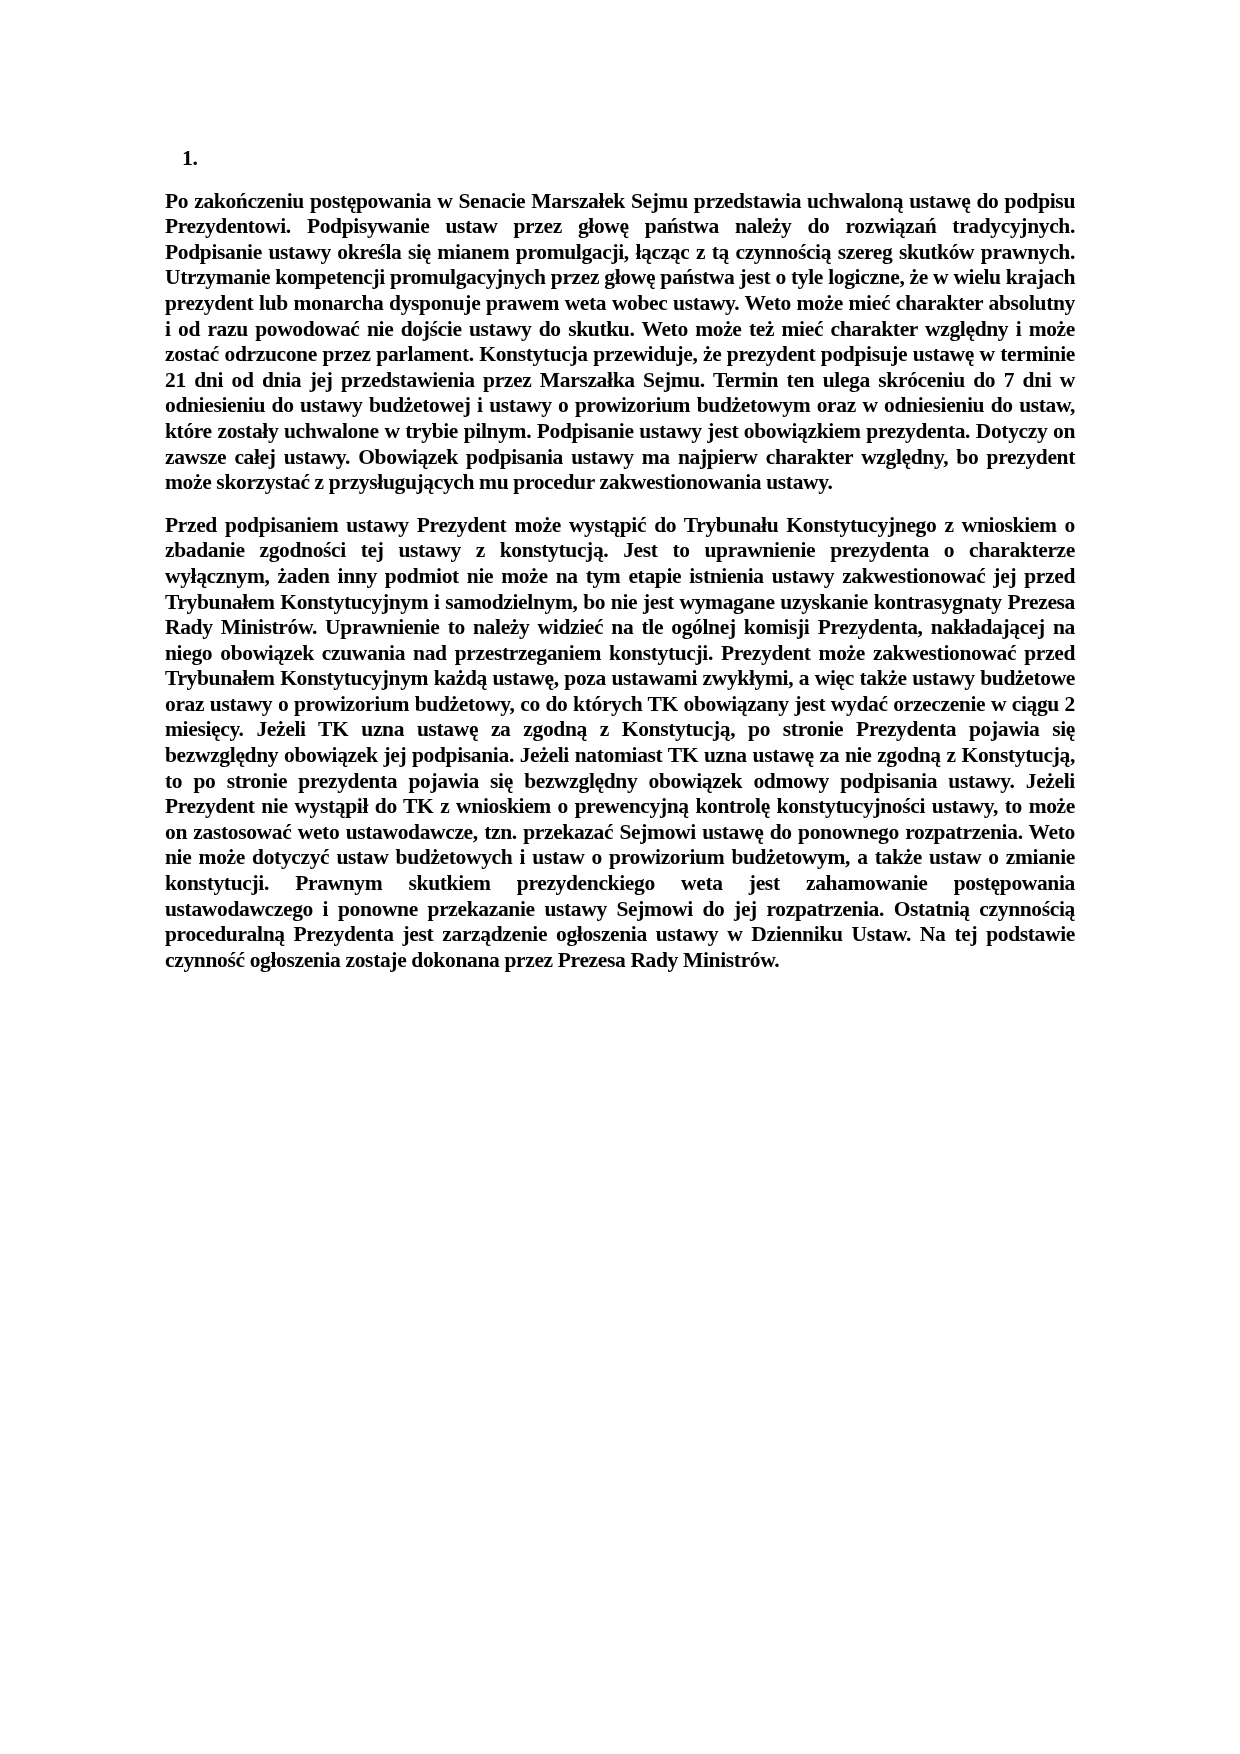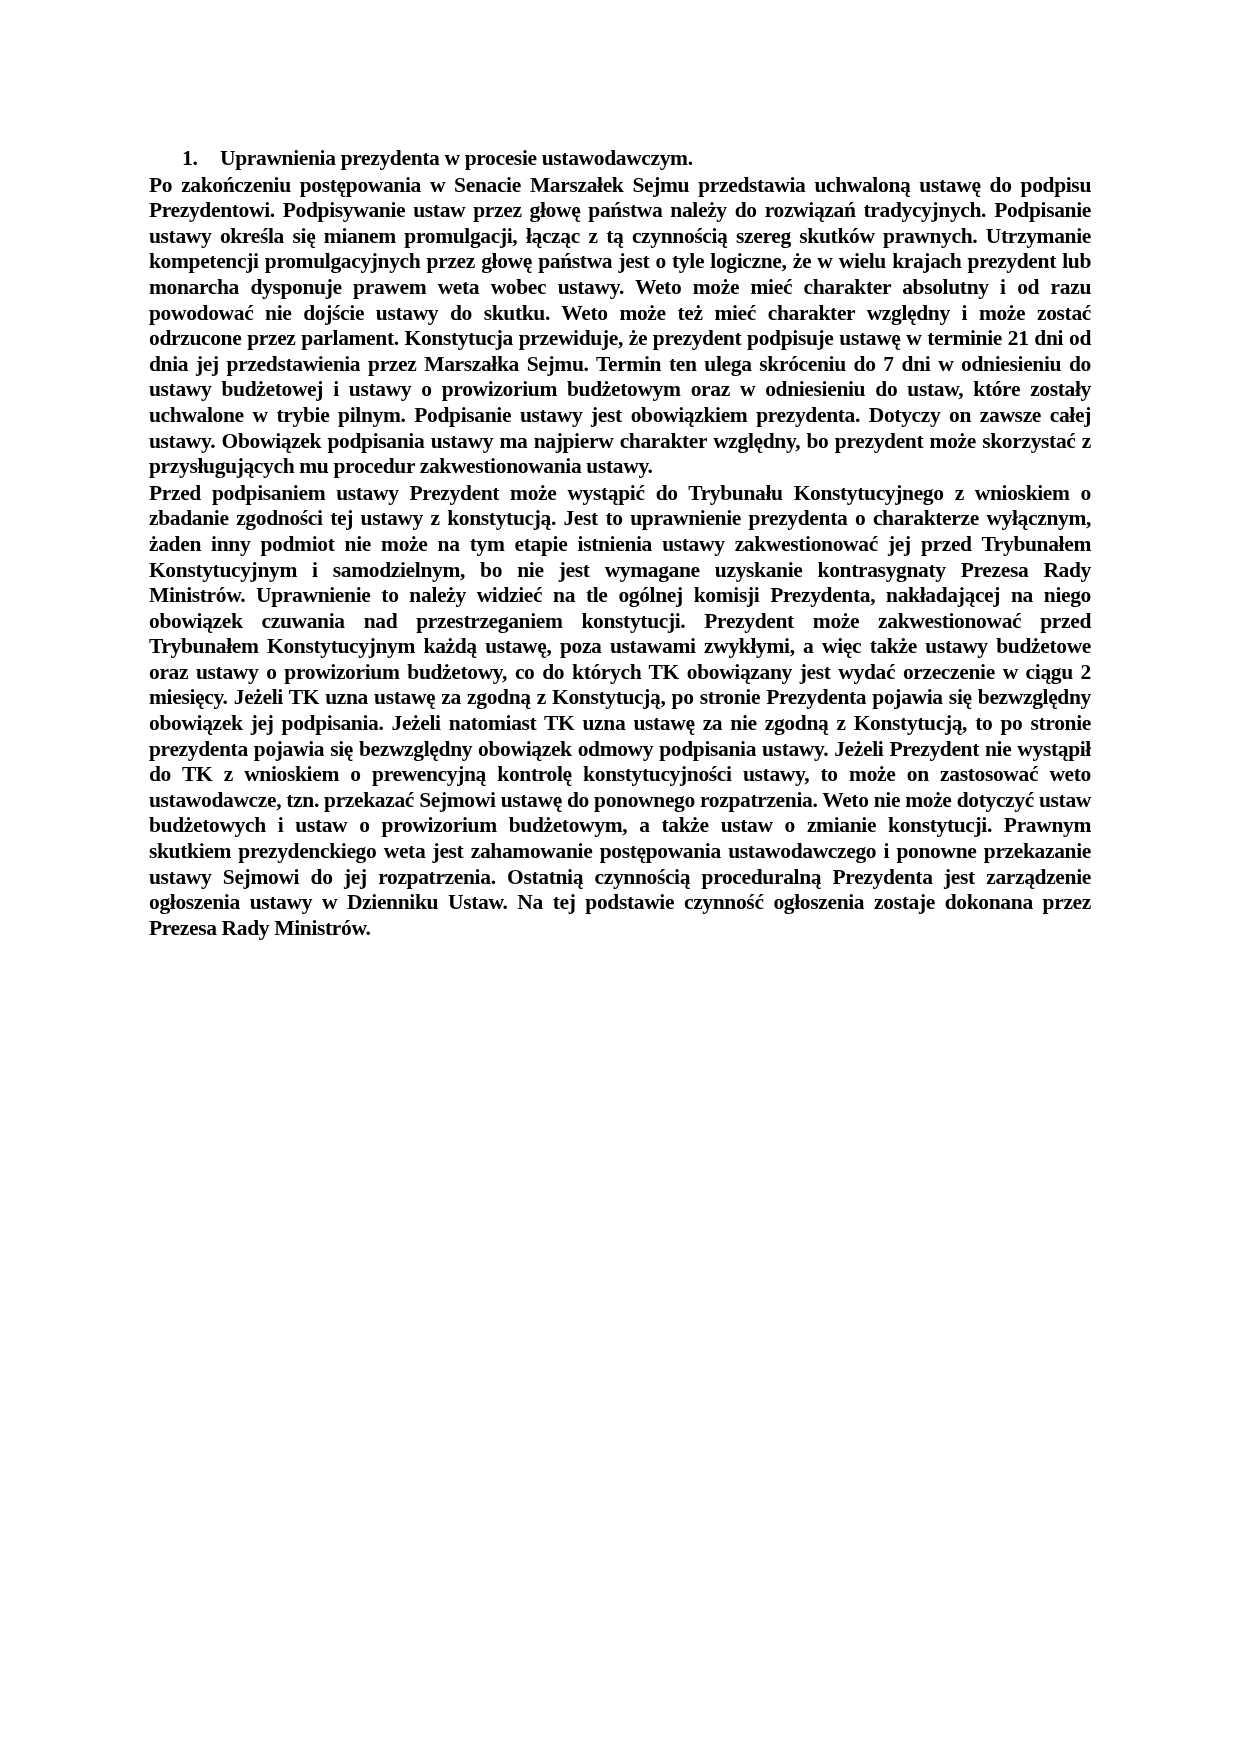--- a/index.html
+++ b/index.html
@@ -27,26 +27,25 @@
     }
     .heading {
       display: flex;
       margin-left: 34px;
     }
     .heading .num {
       width: 38px;
     }
     .para {
       text-align: justify;
-      margin: 1px;
+      margin: 17px;
     }
   </style>
 </head>
 <body>
 
 <div class="page">
   <div class="heading">
     <span class="num">1.</span>
-    <span>Uprawnienia prezydenta w procesie ustawodawczym.</span>
   </div>
   <p class="para">Po zakończeniu postępowania w Senacie Marszałek Sejmu przedstawia uchwaloną ustawę do podpisu Prezydentowi. Podpisywanie ustaw przez głowę państwa należy do rozwiązań tradycyjnych. Podpisanie ustawy określa się mianem promulgacji, łącząc z tą czynnością szereg skutków prawnych. Utrzymanie kompetencji promulgacyjnych przez głowę państwa jest o tyle logiczne, że w wielu krajach prezydent lub monarcha dysponuje prawem weta wobec ustawy. Weto może mieć charakter absolutny i od razu powodować nie dojście ustawy do skutku. Weto może też mieć charakter względny i może zostać odrzucone przez parlament. Konstytucja przewiduje, że prezydent podpisuje ustawę w terminie 21 dni od dnia jej przedstawienia przez Marszałka Sejmu. Termin ten ulega skróceniu do 7 dni w odniesieniu do ustawy budżetowej i ustawy o prowizorium budżetowym oraz w odniesieniu do ustaw, które zostały uchwalone w trybie pilnym. Podpisanie ustawy jest obowiązkiem prezydenta. Dotyczy on zawsze całej ustawy. Obowiązek podpisania ustawy ma najpierw charakter względny, bo prezydent może skorzystać z przysługujących mu procedur zakwestionowania ustawy.</p>
   <p class="para">Przed podpisaniem ustawy Prezydent może wystąpić do Trybunału Konstytucyjnego z wnioskiem o zbadanie zgodności tej ustawy z konstytucją. Jest to uprawnienie prezydenta o charakterze wyłącznym, żaden inny podmiot nie może na tym etapie istnienia ustawy zakwestionować jej przed Trybunałem Konstytucyjnym i samodzielnym, bo nie jest wymagane uzyskanie kontrasygnaty Prezesa Rady Ministrów. Uprawnienie to należy widzieć na tle ogólnej komisji Prezydenta, nakładającej na niego obowiązek czuwania nad przestrzeganiem konstytucji. Prezydent może zakwestionować przed Trybunałem Konstytucyjnym każdą ustawę, poza ustawami zwykłymi, a więc także ustawy budżetowe oraz ustawy o prowizorium budżetowy, co do których TK obowiązany jest wydać orzeczenie w ciągu 2 miesięcy. Jeżeli TK uzna ustawę za zgodną z Konstytucją, po stronie Prezydenta pojawia się bezwzględny obowiązek jej podpisania. Jeżeli natomiast TK uzna ustawę za nie zgodną z Konstytucją, to po stronie prezydenta pojawia się bezwzględny obowiązek odmowy podpisania ustawy. Jeżeli Prezydent nie wystąpił do TK z wnioskiem o prewencyjną kontrolę konstytucyjności ustawy, to może on zastosować weto ustawodawcze, tzn. przekazać Sejmowi ustawę do ponownego rozpatrzenia. Weto nie może dotyczyć ustaw budżetowych i ustaw o prowizorium budżetowym, a także ustaw o zmianie konstytucji. Prawnym skutkiem prezydenckiego weta jest zahamowanie postępowania ustawodawczego i ponowne przekazanie ustawy Sejmowi do jej rozpatrzenia. Ostatnią czynnością proceduralną Prezydenta jest zarządzenie ogłoszenia ustawy w Dzienniku Ustaw. Na tej podstawie czynność ogłoszenia zostaje dokonana przez Prezesa Rady Ministrów.</p>
 </div>
 
 </body></html>

